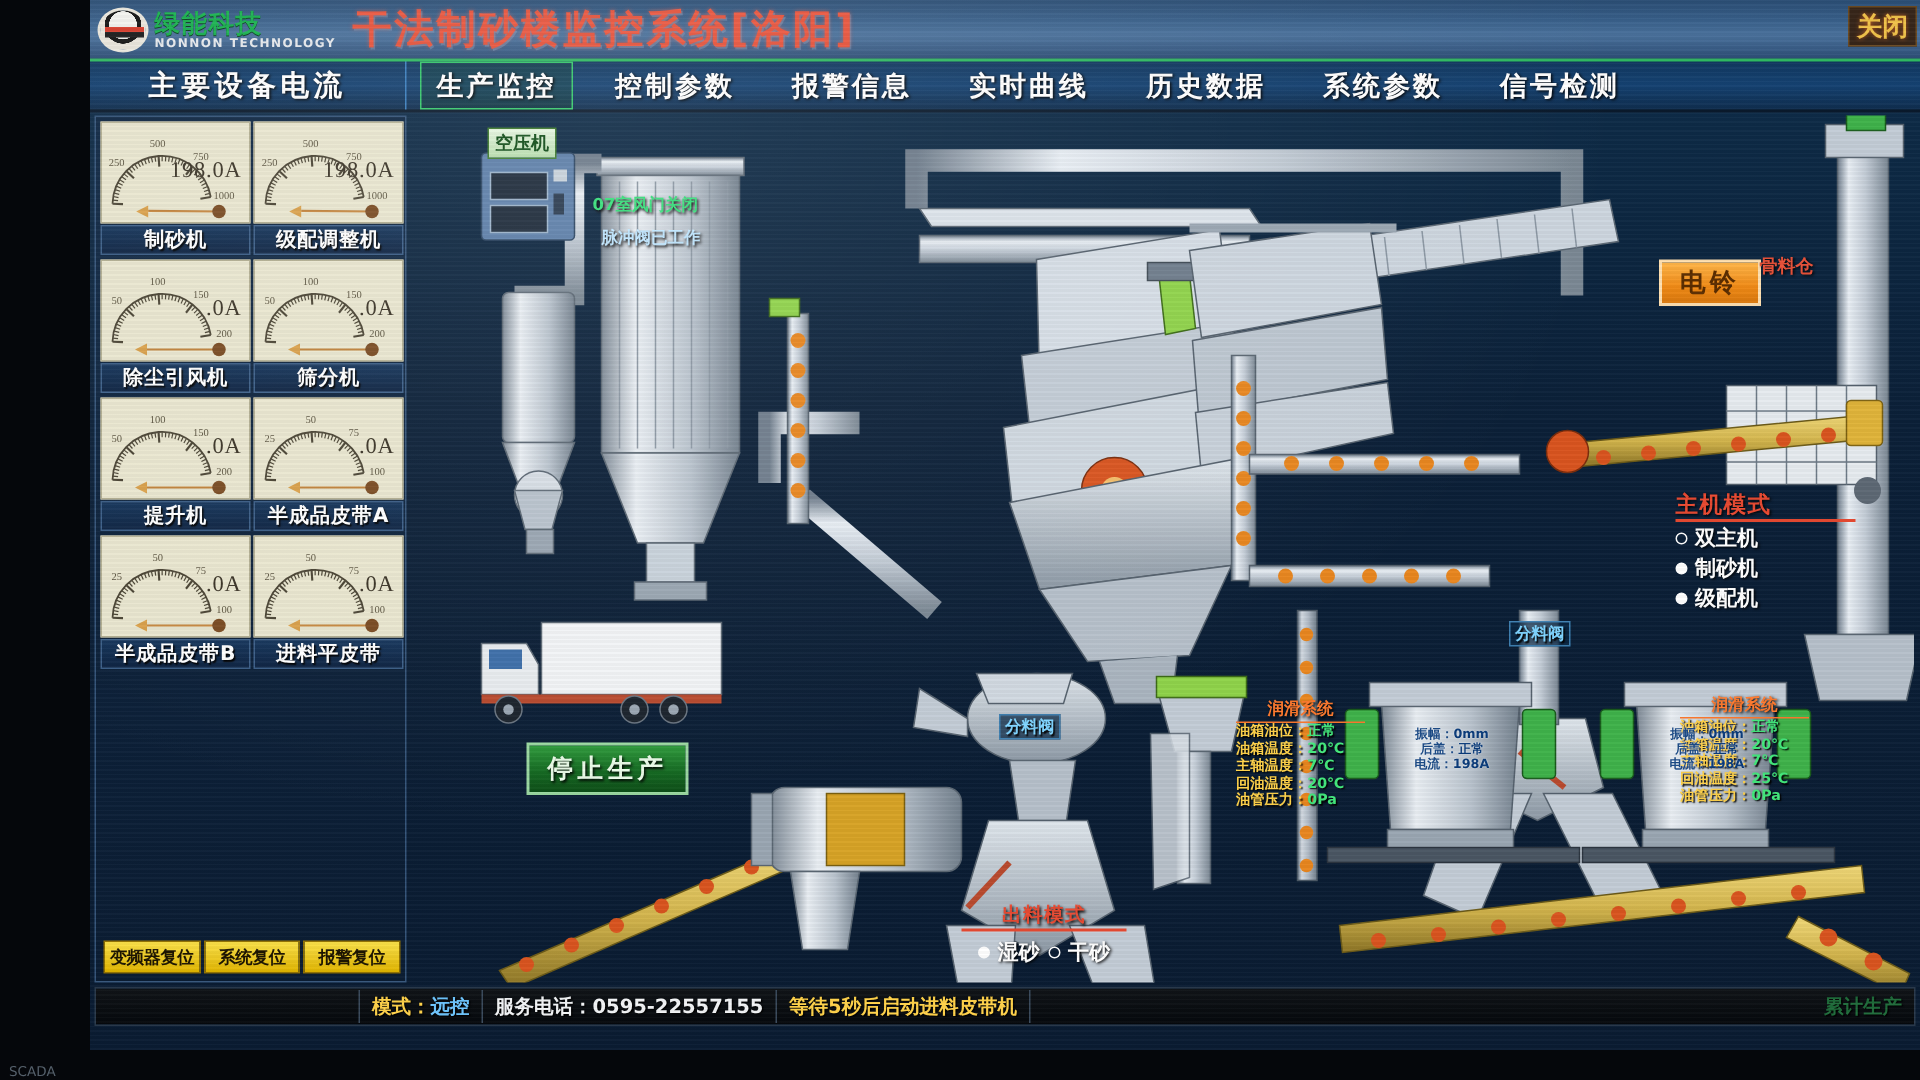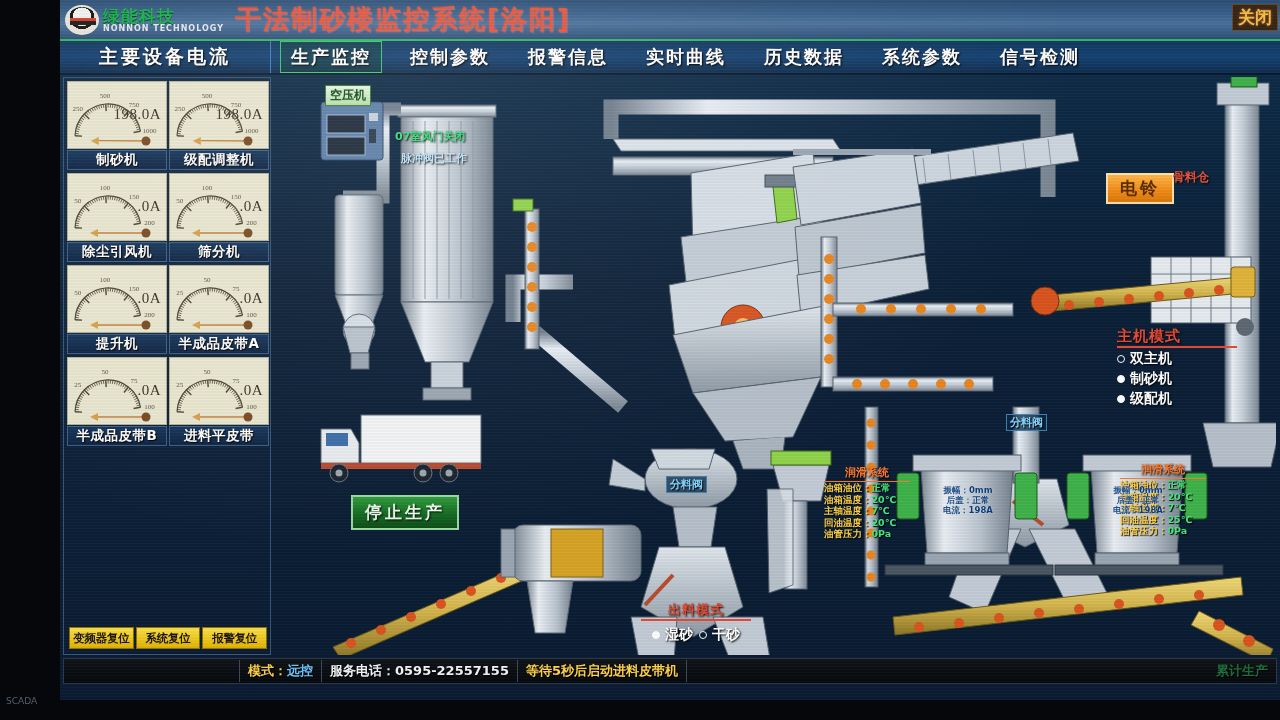--- a/index.html
+++ b/index.html
@@ -158,21 +158,21 @@
     text-shadow: 0 1px 3px rgba(0,0,0,.8); pointer-events: none;
   }
   #wechat-ic { width: 34px; height: 28px; position: relative; flex: none; }
   #wechat-ic .b1 { position:absolute; left:0; top:0; width:25px; height:21px; background:#fff; border-radius:50% 50% 50% 10%/55% 55% 45% 20%; }
   #wechat-ic .b2 { position:absolute; right:0; bottom:0; width:19px; height:16px; background:#fff; border-radius:50% 50% 10% 50%/55% 55% 20% 45%; }
   #wechat-ic i { position:absolute; width:3px; height:3px; background:#2b2b2b; border-radius:50%; }
   #scanline { position:absolute; inset:0; pointer-events:none;
     background: repeating-linear-gradient(180deg, rgba(255,255,255,.022) 0 1px, rgba(0,0,0,.03) 1px 3px); }
   #glare { position:absolute; inset:0; pointer-events:none;
     background: radial-gradient(ellipse at 28% 10%, rgba(255,255,255,.09), rgba(255,255,255,0) 55%); }
-  #bl { position:absolute; left:6px; bottom:14px; color:#55606b; font-size:9px;text-align:center; }
+  #bl { position:absolute; left:6px; bottom:0; color:#55606b; font-size:9px;text-align:center; }
 </style>
 </head>
 <body>
 
 <div id="bezel">
   <div id="bl">SCADA</div>
 
   <div id="screen">
 
     <div id="titlebar">

